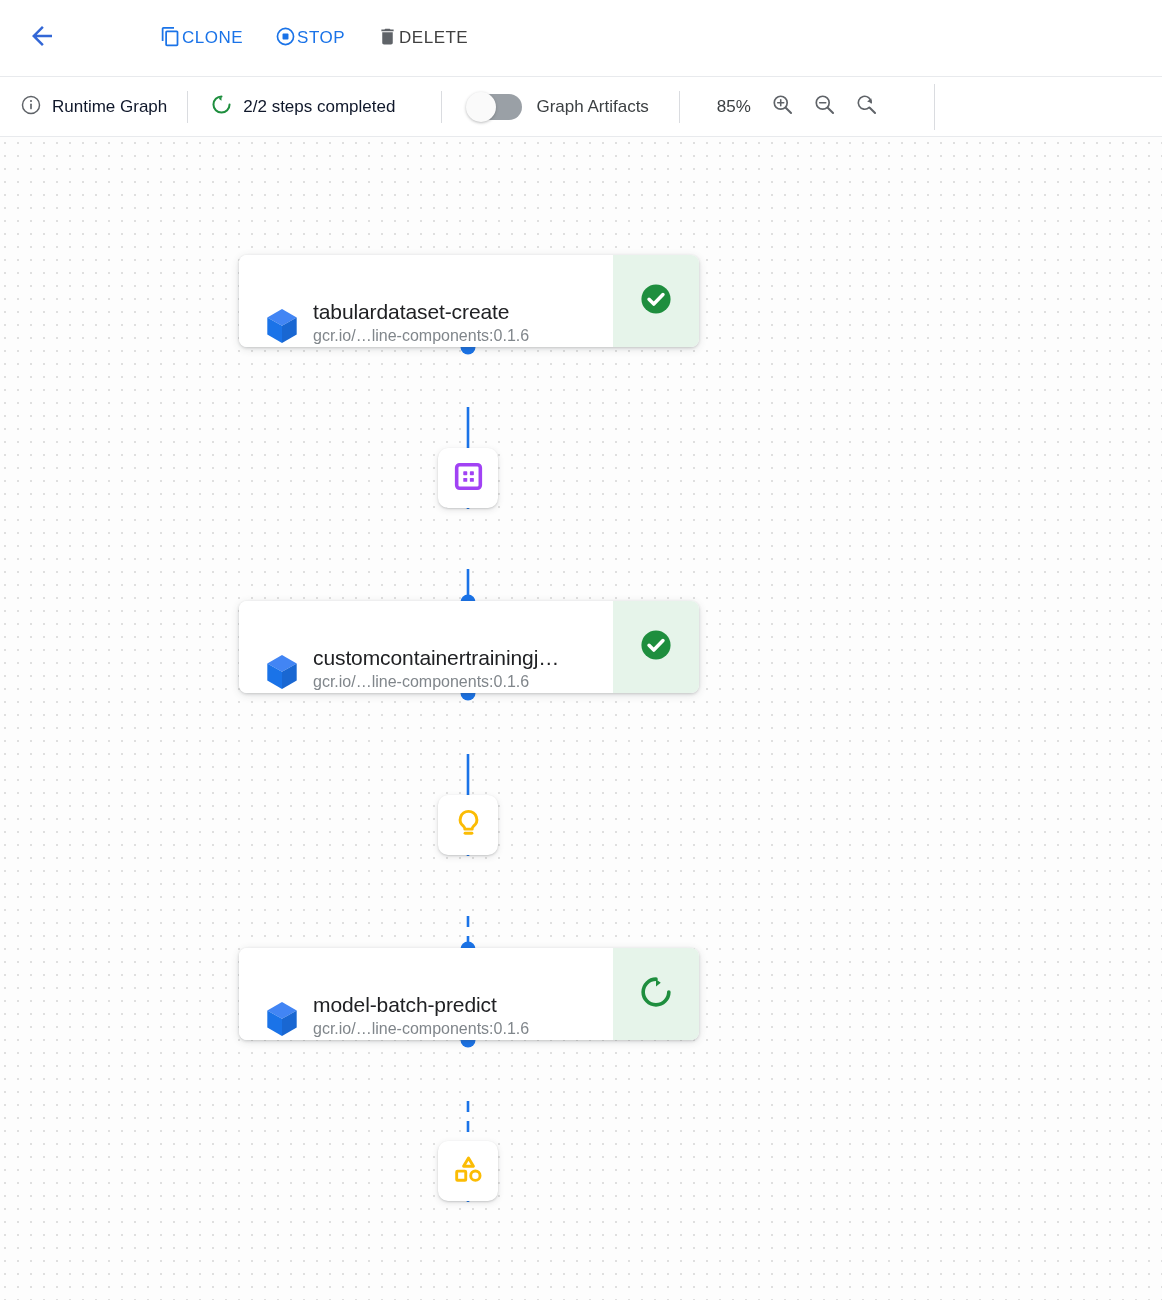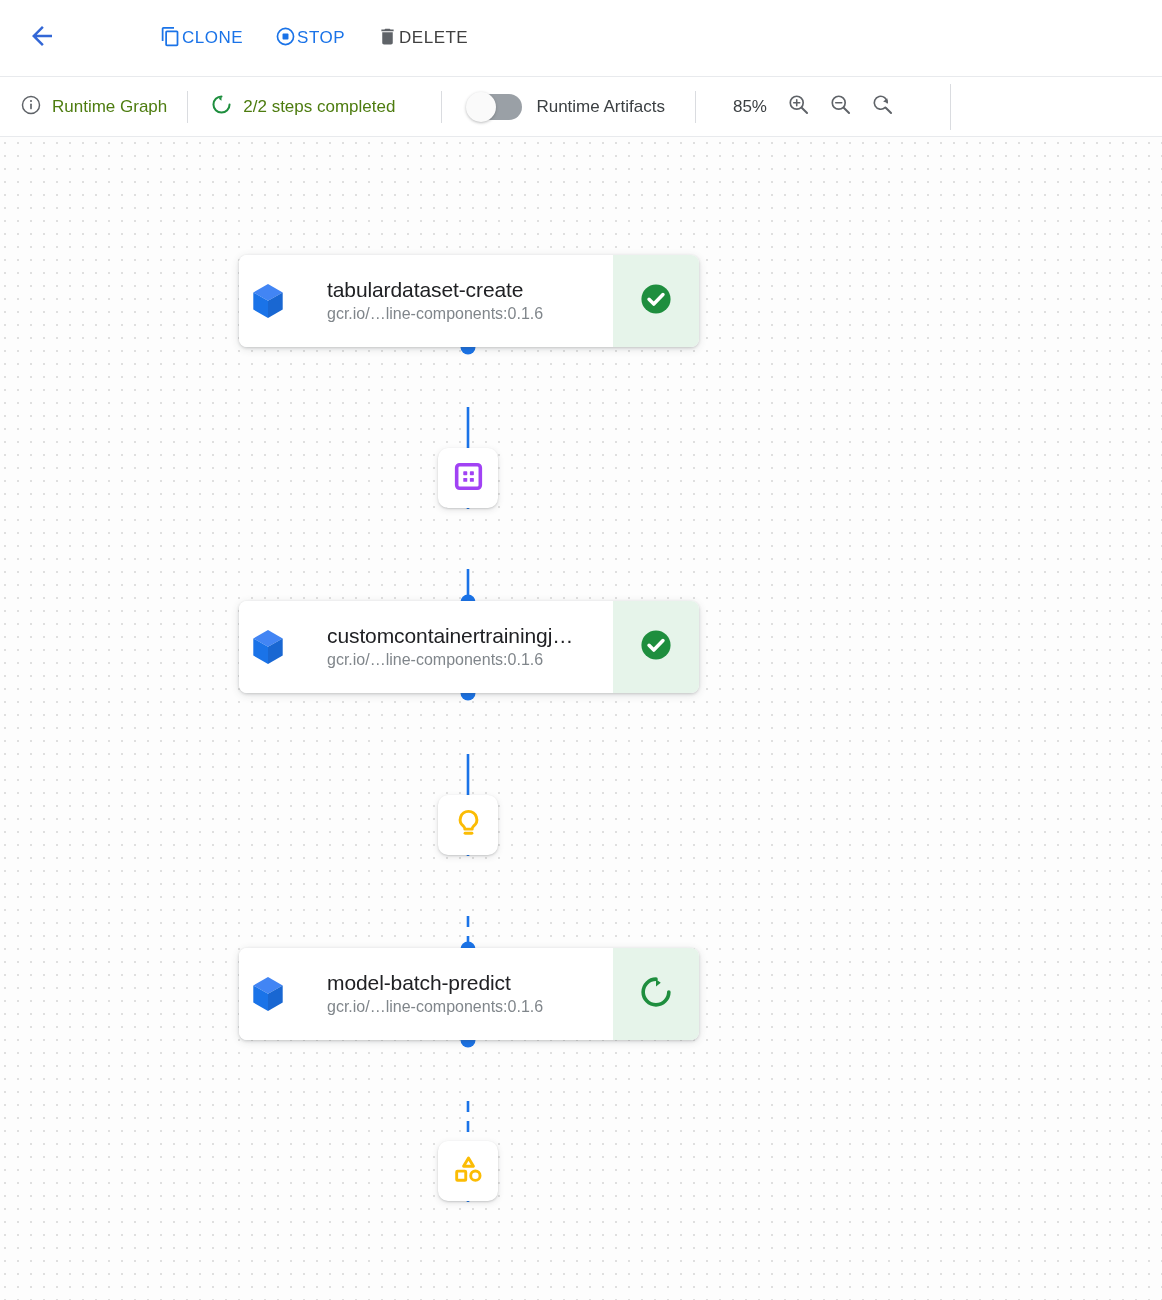--- a/index.html
+++ b/index.html
@@ -83,21 +83,21 @@
   }
   .tb-item {
     display: flex;
     align-items: center;
     gap: 10px;
     padding: 0 20px 0 0;
     cursor: pointer;
   }
   .tb-item .tb-lbl {
     font-size: 17px;
-    color: #4d7c0f;
+    color: #0f172a;
     white-space: nowrap;
   }
   .tb-sep {
     width: 1px;
     height: 32px;
     background: #dadce0;
     margin: 0 22px 0 0;
     flex: 0 0 auto;
   }
   .tb-sep.wide { margin: 0 26px; }
@@ -174,23 +174,23 @@
     border-radius: 8px;
     box-shadow: 0 1px 3px rgba(60,64,67,0.22), 0 2px 8px rgba(60,64,67,0.14);
     display: flex;
     align-items: stretch;
     overflow: hidden;
     cursor: pointer;
   }
   .node-main {
     flex: 1 1 auto;
     display: flex;
-    align-items: center;
-    padding-left: 8px;
-    gap: 38px;
+    align-items: flex-end;
+    padding-left: 22px;
+    gap: 10px;
     min-width: 0;
     background: #ffffff;
   }
   .node-icon {
     flex: 0 0 auto;
     width: 42px; height: 42px;
     display: flex; align-items: center; justify-content: center;
   }
   .node-text { min-width: 0; flex: 1 1 auto; padding-right: 8px; }
   .node-title {
@@ -306,21 +306,21 @@
       </span>
       <span class="tb-lbl">2/2 steps completed</span>
     </div>
 
     <div class="tb-sep wide"></div>
 
     <div class="toggle-wrap">
       <span class="toggle">
         <span class="knob"></span>
       </span>
-      <span class="toggle-lbl">Runtime Artifacts</span>
+      <span class="toggle-lbl">Graph Artifacts</span>
     </div>
 
     <div class="tb-sep wide"></div>
 
     <div class="zoom-pct">85%</div>
 
     <div class="zoom-btn">
       <span>
         <svg width="25" height="25" viewBox="0 0 24 24">
           <circle cx="10.3" cy="10.3" r="6.2" fill="none" stroke="#5f6368" stroke-width="1.6"></circle>

